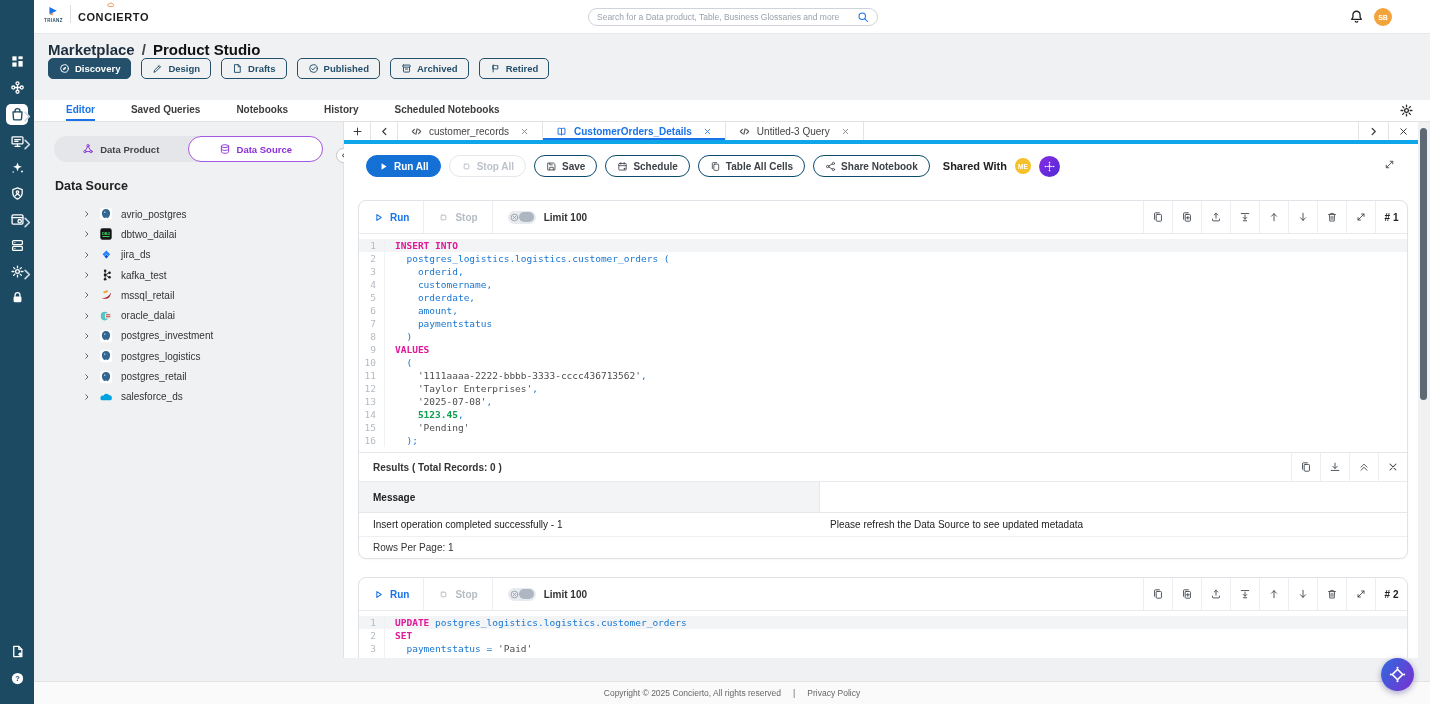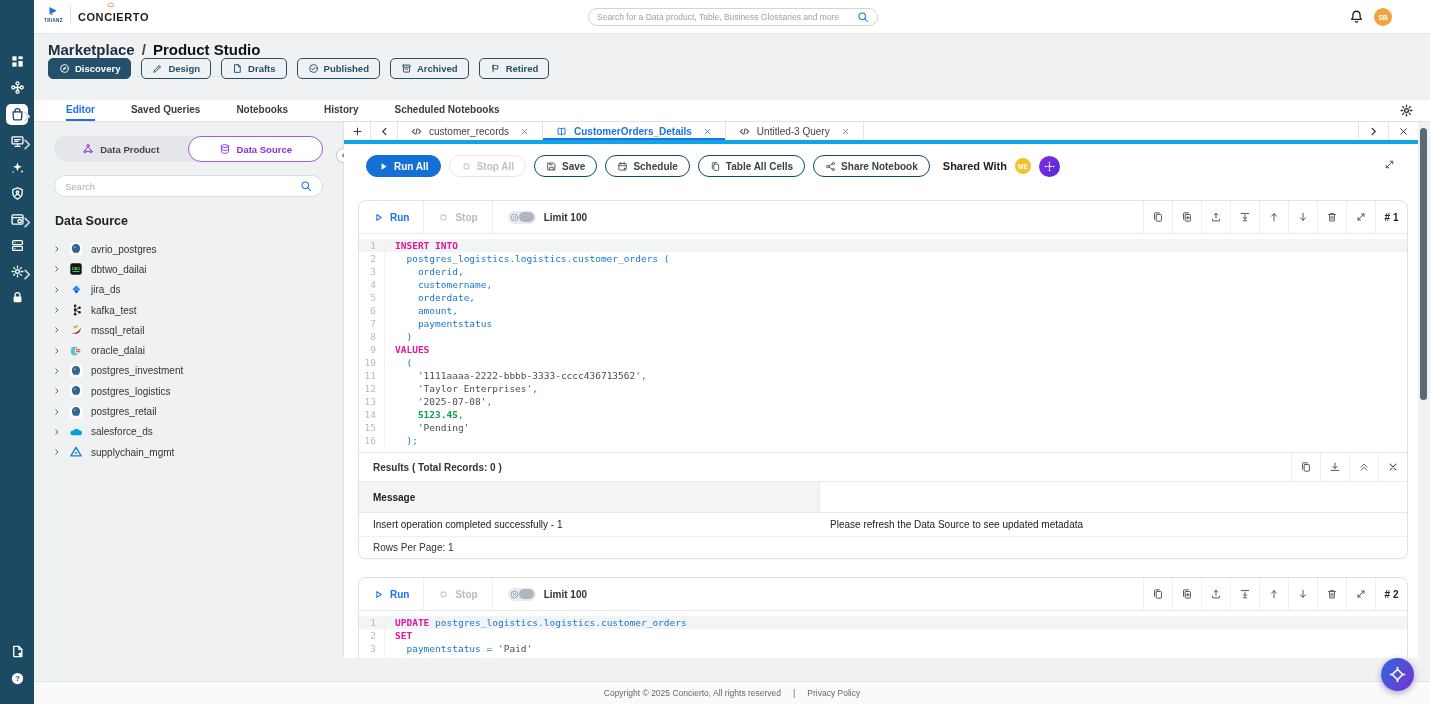--- a/index.html
+++ b/index.html
@@ -61,21 +61,21 @@
   .lp-seg.seg-product .ic { color:#8b2fd6; }
   .lp-seg.active { background:#fff; border:1.5px solid #a45ae0; color:#8b2fd6; }
   .lp-collapse { position:absolute; right:-8px; top:26px; width:15px; height:15px; border-radius:50%; background:#fff; border:1px solid #c2c6cb; color:#555; display:flex; align-items:center; justify-content:center; cursor:pointer; z-index:40; }
   .lp-collapse .ic { width:9px; height:9px; }
   .lp-search { margin:13px 20px 0 20px; height:22px; background:#fff; border:1px solid #d8dbe0; border-radius:12px; display:flex; align-items:center; padding:0 10px; }
   .lp-search input { flex:1; border:none; outline:none; font-size:9.5px; background:transparent; color:#444; font-family:"Liberation Sans",sans-serif; }
   .lp-search input::placeholder { color:#a9afb7; }
   .lp-search .ic { width:12px; height:12px; color:#1a73e8; }
   .lp-heading { margin:17px 0 0 21px; font-size:12.5px; font-weight:800; color:#222; }
   #source-list { margin-top:11px; }
-  .src-row { height:20.3px; display:flex; align-items:center; gap:8px; padding-left:19px; cursor:pointer; }
+  .src-row { height:20.3px; display:flex; align-items:center; gap:8px; padding-left:19px; cursor:pointer;margin-left:30px; }
   .src-chev { width:8px; height:8px; color:#555; }
   .src-ic { width:14px; height:14px; }
   .src-label { font-size:10px; color:#333; }
 
   
   .notebook { position:absolute; left:344px; top:122px; width:1074px; height:536px; background:#fff; overflow:hidden; z-index:6; }
   .doc-tabstrip { height:22px; border-bottom:4px solid #0ea5e9; display:flex; align-items:stretch; }
   .strip-btn { width:27px; display:flex; align-items:center; justify-content:center; color:#333; border-right:1px solid #e4e4e4; cursor:pointer; }
   .strip-btn .ic { width:11px; height:11px; }
   .strip-btn-right { border-right:none; border-left:1px solid #e4e4e4; width:30px; }
@@ -428,29 +428,20 @@
         <span>Data Source</span>
       </div>
     </div>
     <div class="lp-collapse">
       <span class="ic">
           <svg viewBox="0 0 16 16" fill="none" stroke="currentColor" stroke-width="1.8" stroke-linecap="round" stroke-linejoin="round">
             <path d="M9.5 4.5L6 8l3.5 3.5"></path>
           </svg>
         </span>
     </div>
-    <div class="lp-search">
-      <input type="text" placeholder="Search" style="">
-      <span class="ic">
-          <svg viewBox="0 0 16 16" fill="none" stroke="currentColor" stroke-width="1.4" stroke-linecap="round" stroke-linejoin="round">
-            <circle cx="7" cy="7" r="4.3"></circle>
-            <path d="M10.2 10.2L14 14"></path>
-          </svg>
-        </span>
-    </div>
     <div class="lp-heading">Data Source</div>
     <div id="source-list">
         <div class="src-row">
           <span class="ic src-chev">
             <svg viewBox="0 0 16 16" fill="none" stroke="currentColor" stroke-width="1.8" stroke-linecap="round" stroke-linejoin="round">
               <path d="M5.5 3.5L10 8l-4.5 4.5"></path>
             </svg>
           </span>
           <span class="ic src-ic">
             <svg viewBox="0 0 16 16">
@@ -590,34 +581,20 @@
             <svg viewBox="0 0 16 16" fill="none" stroke="currentColor" stroke-width="1.8" stroke-linecap="round" stroke-linejoin="round">
               <path d="M5.5 3.5L10 8l-4.5 4.5"></path>
             </svg>
           </span>
           <span class="ic src-ic">
             <svg viewBox="0 0 16 16">
               <path d="M4.4 11.8a2.7 2.7 0 1 1 .7-5.3A3.7 3.7 0 0 1 11.7 6a2.9 2.9 0 0 1 .3 5.8z" fill="#00a1e0"></path>
             </svg>
           </span>
           <span class="src-label">salesforce_ds</span>
-        </div>
-        <div class="src-row">
-          <span class="ic src-chev">
-            <svg viewBox="0 0 16 16" fill="none" stroke="currentColor" stroke-width="1.8" stroke-linecap="round" stroke-linejoin="round">
-              <path d="M5.5 3.5L10 8l-4.5 4.5"></path>
-            </svg>
-          </span>
-          <span class="ic src-ic">
-            <svg viewBox="0 0 16 16">
-              <path d="M8 2.6l5.8 9.8H2.2z" fill="none" stroke="#1a7fd4" stroke-width="1.6" stroke-linejoin="round"></path>
-              <circle cx="8" cy="9.2" r="1.1" fill="#1a7fd4"></circle>
-            </svg>
-          </span>
-          <span class="src-label">supplychain_mgmt</span>
         </div>
       </div>
   </aside>
 
   <section class="notebook">
     <div class="doc-tabstrip">
       <div class="strip-btn">
           <span class="ic">
             <svg viewBox="0 0 16 16" fill="none" stroke="currentColor" stroke-width="1.4" stroke-linecap="round" stroke-linejoin="round">
               <path d="M8 3v10M3 8h10"></path>

